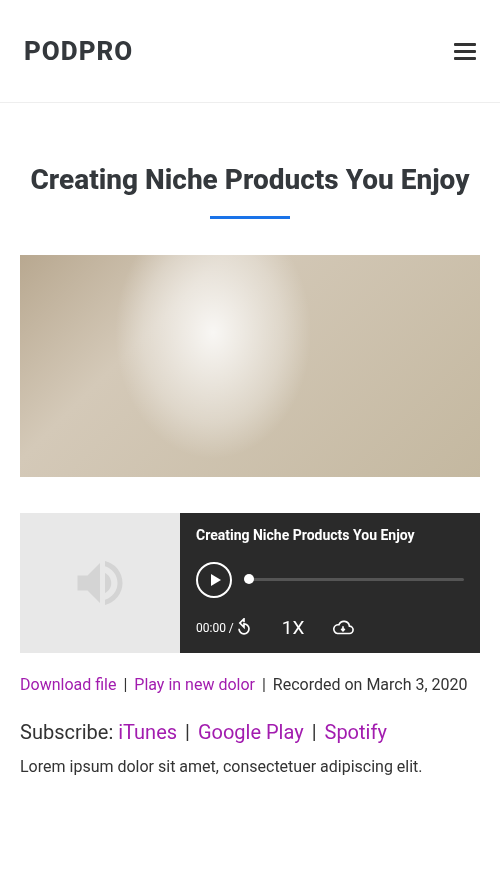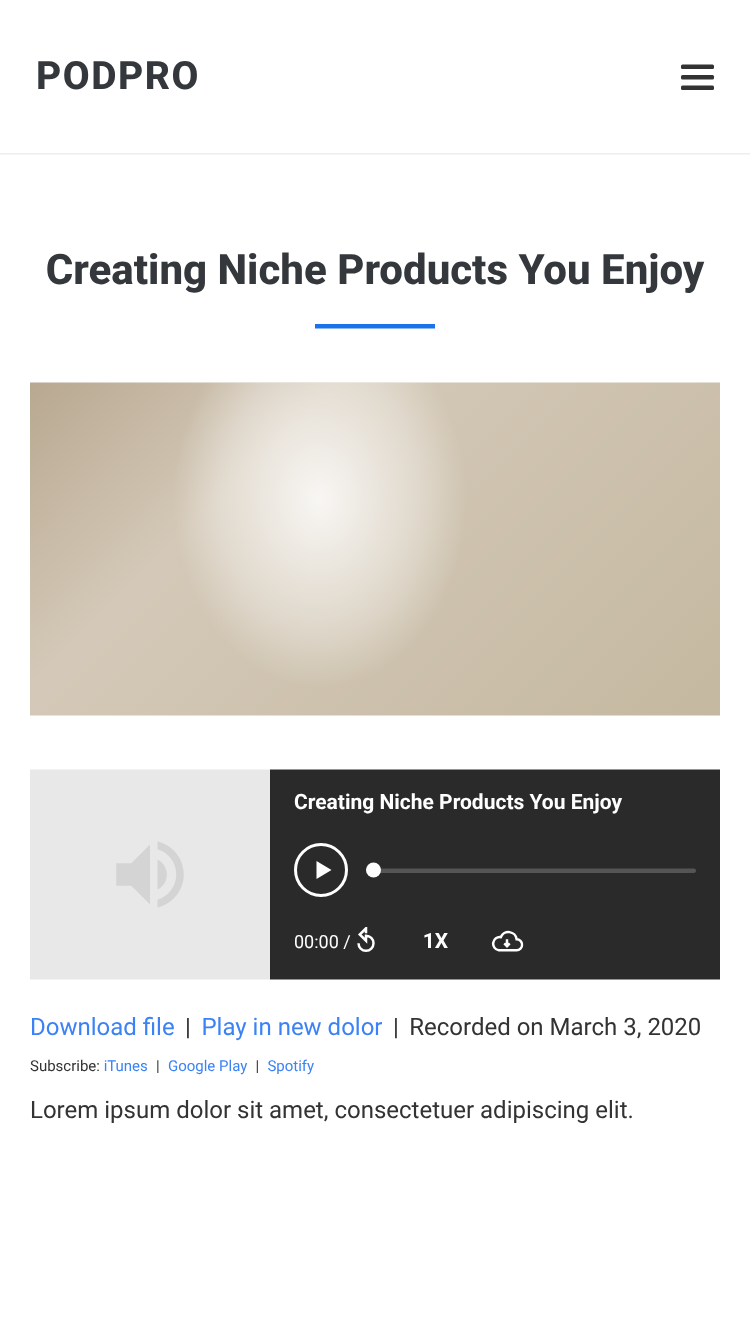--- a/index.html
+++ b/index.html
@@ -18,23 +18,23 @@
 .player-controls{flex:1;background:#2a2a2a;padding:14px 16px;color:#fff;display:flex;flex-direction:column;justify-content:space-between}
 .player-title{font-size:14px;font-weight:700}
 .player-mid{display:flex;align-items:center;gap:12px}
 .play-btn{width:36px;height:36px;border:2px solid #fff;border-radius:50%;display:flex;align-items:center;justify-content:center;cursor:pointer}
 .play-btn::after{content:"";border-left:10px solid #fff;border-top:6px solid transparent;border-bottom:6px solid transparent;margin-left:3px}
 .progress{flex:1;height:3px;background:#555;position:relative;border-radius:2px}
 .progress::before{content:"";position:absolute;left:0;top:-4px;width:10px;height:10px;background:#fff;border-radius:50%}
 .player-bottom{display:flex;align-items:center;justify-content:flex-start;font-size:12px}
 .player-icons{display:flex;align-items:center;gap:28px}
 .links-row{margin-top:18px;font-size:16px;line-height:1.7;color:#333}
-.link{color:#3b82f6;cursor:pointer}
+.link{color:#a21caf;cursor:pointer}
 .sep{color:#333;margin:0 3px}
-.subscribe-row{margin-top:8px;font-size:10px}
+.subscribe-row{margin-top:22px;font-size:20px}
 .body-text{margin-top:10px;font-size:16px;line-height:1.6;color:#333}
 svg{display:block}
 </style>
 </head>
 <body>
 
 <div class="header">
   <div class="logo">PODPRO</div>
   <div class="hamburger">
     <span></span>
@@ -60,21 +60,21 @@
       <div class="player-mid">
         <div class="play-btn"></div>
         <div class="progress"></div>
       </div>
       <div class="player-bottom">
         <span>00:00 /</span>
         <div class="player-icons">
           <svg width="20" height="20" viewBox="0 0 24 24">
             <path fill="none" stroke="#fff" stroke-width="2" d="M12 5V1L7 6l5 5V7c3.31 0 6 2.69 6 6s-2.69 6-6 6-6-2.69-6-6"></path>
           </svg>
-          <span style="font-size:14px;font-weight:700">1X</span>
+          <span style="font-size:19px;font-weight:400">1X</span>
           <svg width="22" height="22" viewBox="0 0 24 24">
             <path fill="none" stroke="#fff" stroke-width="1.8" d="M19 18a4 4 0 0 0 0-8 6 6 0 0 0-11.5-1.5A4.5 4.5 0 0 0 6 18h13z"></path>
             <path fill="none" stroke="#fff" stroke-width="1.8" d="M12 10v5m-2-2 2 2 2-2"></path>
           </svg>
         </div>
       </div>
     </div>
   </div>
 
   <div class="links-row">

